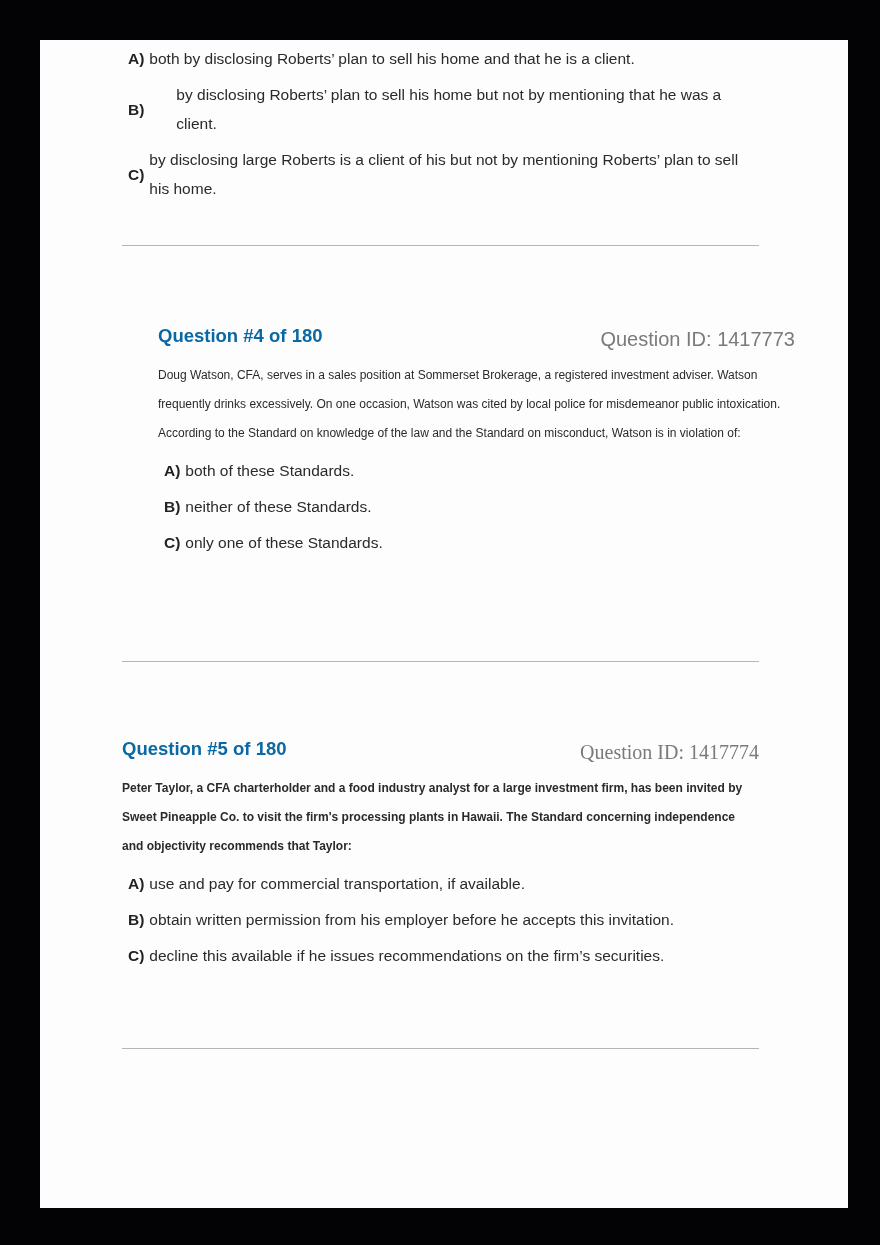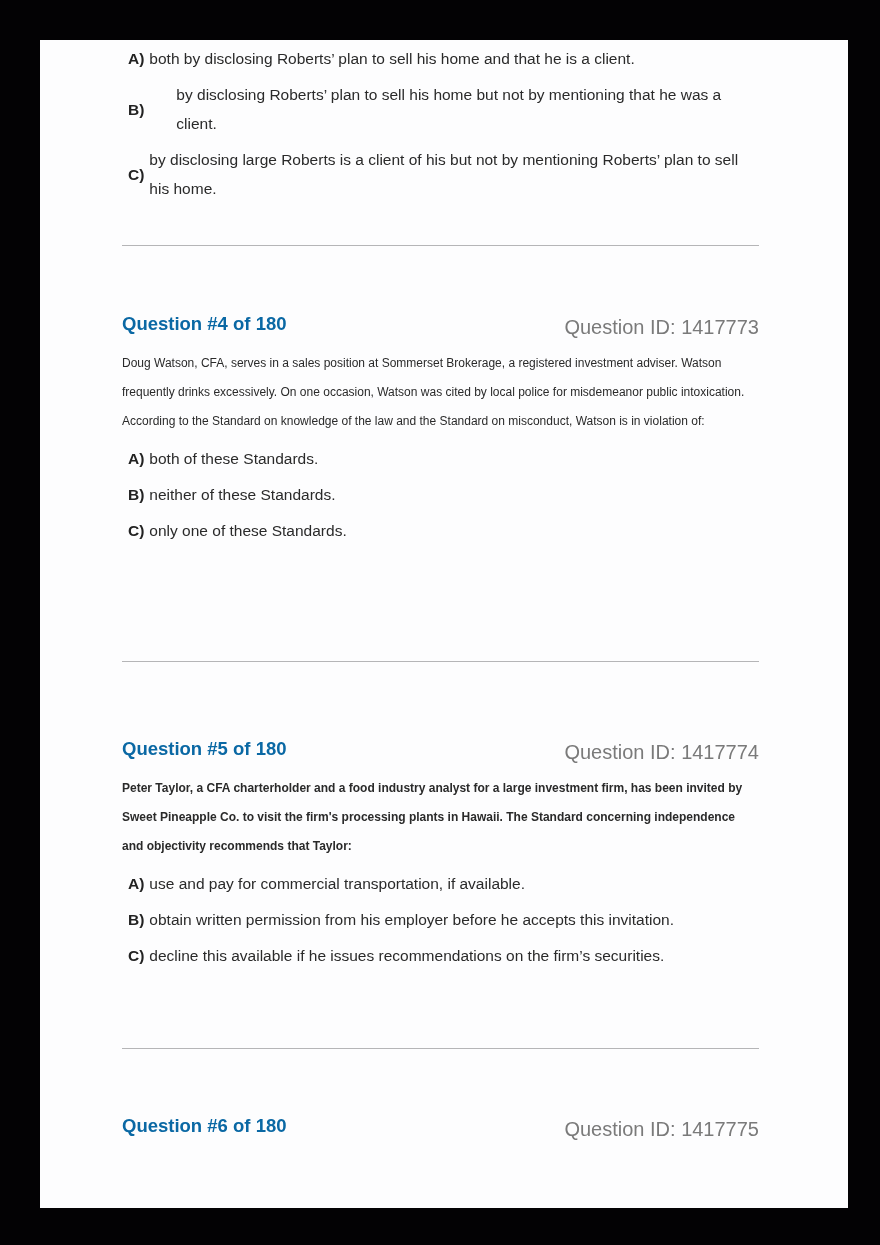--- a/index.html
+++ b/index.html
@@ -93,21 +93,21 @@
       </li>
       <li class="answer multi">
         <span class="letter">C)</span>
         <span class="text" style="padding-right: 10px;">by disclosing large Roberts is a client of his but not by mentioning Roberts’ plan to sell his home.</span>
       </li>
     </ul>
   </div>
 
   <div class="block divider" style="top: 205px;"></div>
 
-  <div class="block" style="top: 272px;">
+  <div class="block" style="top: 284px; margin-left: 36px;">
     <div class="q-header">
       <span class="q-title">Question #4 of 180</span>
       <span class="q-id" style="position: relative; top: 4px;">Question ID: 1417773</span>
     </div>
     <p class="q-body" style="margin-top: 14px;">Doug Watson, CFA, serves in a sales position at Sommerset Brokerage, a registered investment adviser. Watson frequently drinks excessively. On one occasion, Watson was cited by local police for misdemeanor public intoxication. According to the Standard on knowledge of the law and the Standard on misconduct, Watson is in violation of:</p>
     <ul class="answers" style="margin-top: 8px;">
       <li class="answer">
         <span class="letter">A)</span>
         <span class="text">both of these Standards.</span>
       </li>
@@ -120,41 +120,35 @@
         <span class="text">only one of these Standards.</span>
       </li>
     </ul>
   </div>
 
   <div class="block divider" style="top: 621px;"></div>
 
   <div class="block" style="top: 697px;">
     <div class="q-header">
       <span class="q-title">Question #5 of 180</span>
-      <span class="q-id" style="position: relative; top: 4px;">Question ID: 1417774</span>
+      <span class="q-id" style="position: relative; top: 4px; font-family: Liberation Serif, serif;">Question ID: 1417774</span>
     </div>
     <p class="q-body" style="margin-top: 14px; font-weight: bold;">Peter Taylor, a CFA charterholder and a food industry analyst for a large investment firm, has been invited by Sweet Pineapple Co. to visit the firm's processing plants in Hawaii. The Standard concerning independence and objectivity recommends that Taylor:</p>
     <ul class="answers" style="margin-top: 8px;">
       <li class="answer">
         <span class="letter">A)</span>
         <span class="text">use and pay for commercial transportation, if available.</span>
       </li>
       <li class="answer">
         <span class="letter">B)</span>
         <span class="text">obtain written permission from his employer before he accepts this invitation.</span>
       </li>
       <li class="answer">
         <span class="letter">C)</span>
         <span class="text">decline this available if he issues recommendations on the firm’s securities.</span>
       </li>
     </ul>
   </div>
 
   <div class="block divider" style="top: 1008px;"></div>
 
-  <div class="block" style="top: 1074px;">
-    <div class="q-header">
-      <span class="q-title">Question #6 of 180</span>
-      <span class="q-id" style="position: relative; top: 4px;">Question ID: 1417775</span>
-    </div>
-  </div>
 
 </div>
 
 </body></html>

